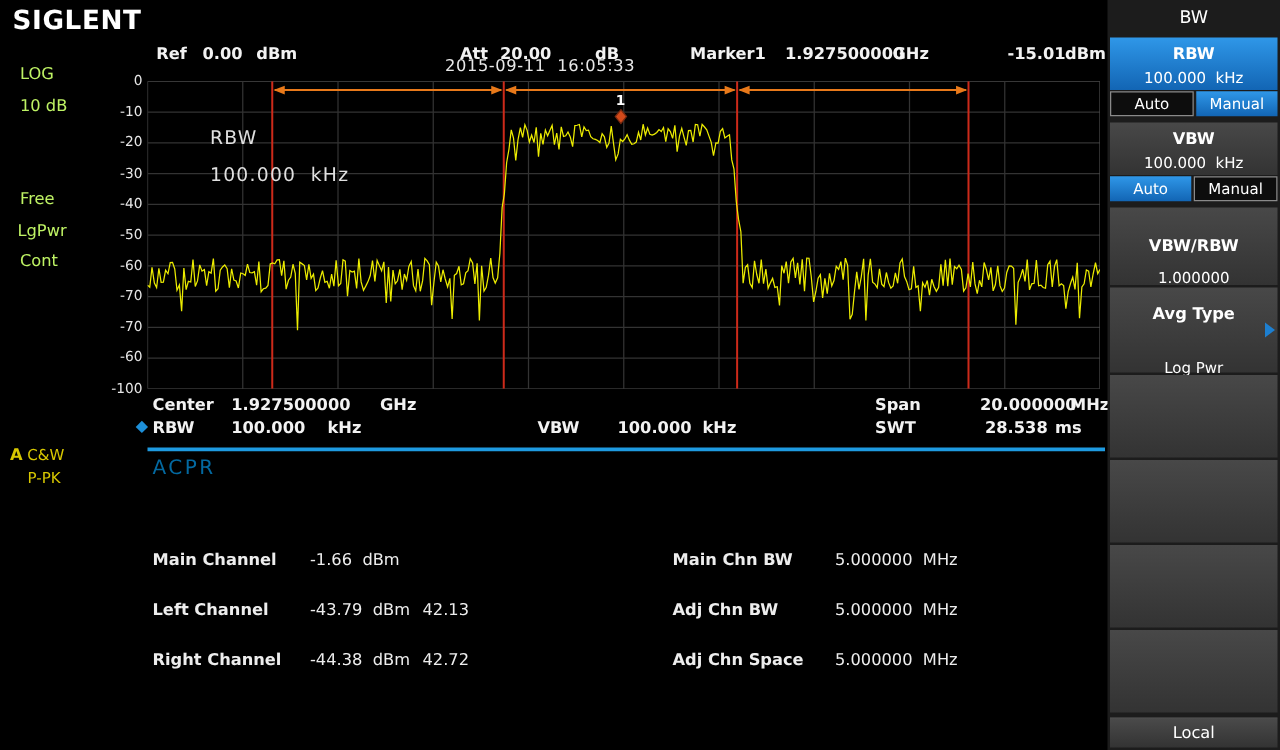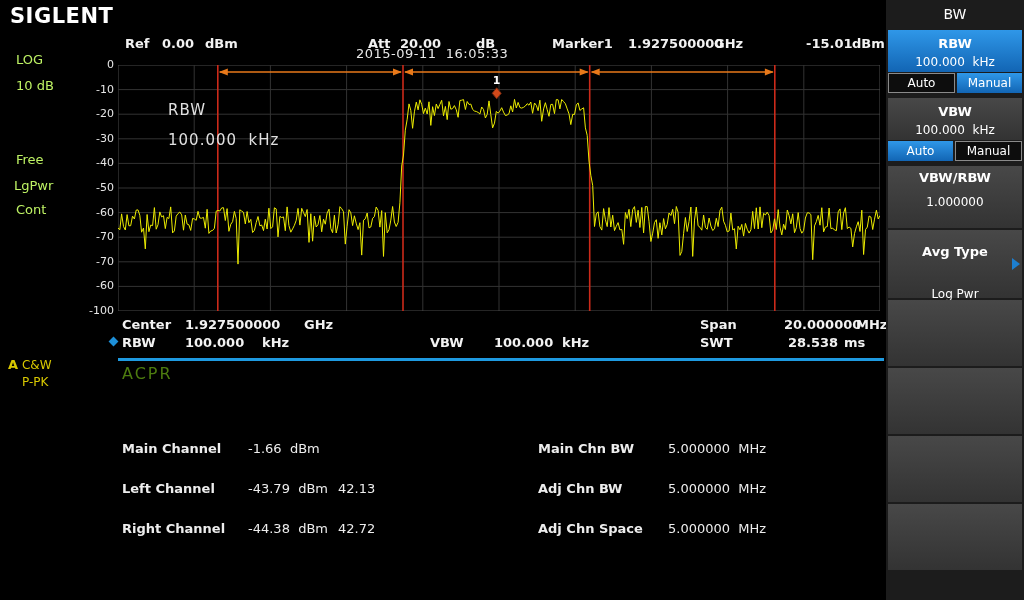--- a/index.html
+++ b/index.html
@@ -21,21 +21,21 @@
 
   #plot { position:absolute; left:118px; top:65px; width:762px; height:246px; }
   #plot svg { display:block; }
   .ov1 { position:absolute; left:50px; top:36px; font-size:15px; color:#e0e0e0; letter-spacing:1px; }
   .ov2 { position:absolute; left:50px; top:66px; font-size:15px; color:#e0e0e0; letter-spacing:1px; white-space:pre; }
 
   .bi { position:absolute; font-size:13px; font-weight:bold; color:#f2f2f2; white-space:pre; }
   .bdiamond { position:absolute; left:110px; top:338px; width:7px; height:7px; background:#1d8fd8; transform:rotate(45deg); }
 
   .divider { position:absolute; left:118px; top:358px; width:766px; height:3px; }
-  .acpr-title { position:absolute; left:122px; top:364px; font-size:16px; letter-spacing:2px; color:#4d7c0f; }
+  .acpr-title { position:absolute; left:122px; top:364px; font-size:16px; letter-spacing:2px; color:#0369a1; }
 
   .arow { position:absolute; left:0; width:900px; height:18px; font-size:13px; }
   .arow span { position:absolute; white-space:pre; color:#ededed; }
   .al { left:122px; font-weight:bold; }
   .av { left:248px; }
   .ax { left:338px; }
   .rl { left:538px; font-weight:bold; }
   .rv { left:668px; }
 
   #menu { position:absolute; left:886px; top:0; width:138px; height:600px; background:#1c1c1c; }
@@ -197,30 +197,31 @@
     <div class="key" style="top:98px;height:42px">
       <div class="k1">VBW</div>
       <div class="k2">100.000  kHz</div>
     </div>
     <div class="trow" style="top:141px">
       <div class="th on">Auto</div>
       <div class="th off">Manual</div>
     </div>
 
     <div class="key" style="top:166px;height:62px">
-      <div class="k1" style="margin-top:4px">VBW/RBW</div>
+      <div class="k1" style="margin-top:24px">VBW/RBW</div>
       <div class="k2" style="margin-top:10px">1.000000</div>
     </div>
 
     <div class="key" style="top:230px;height:68px">
       <div class="k1" style="margin-top:14px">Avg Type</div>
       <div class="k2" style="margin-top:28px">Log Pwr</div>
       <div class="subarrow"></div>
     </div>
 
     <div class="key" style="top:300px;height:66px"></div>
     <div class="key" style="top:368px;height:66px"></div>
     <div class="key" style="top:436px;height:66px"></div>
     <div class="key" style="top:504px;height:66px"></div>
 
+    <div class="local">Local</div>
   </div>
 
 </div>
 
 </body></html>

